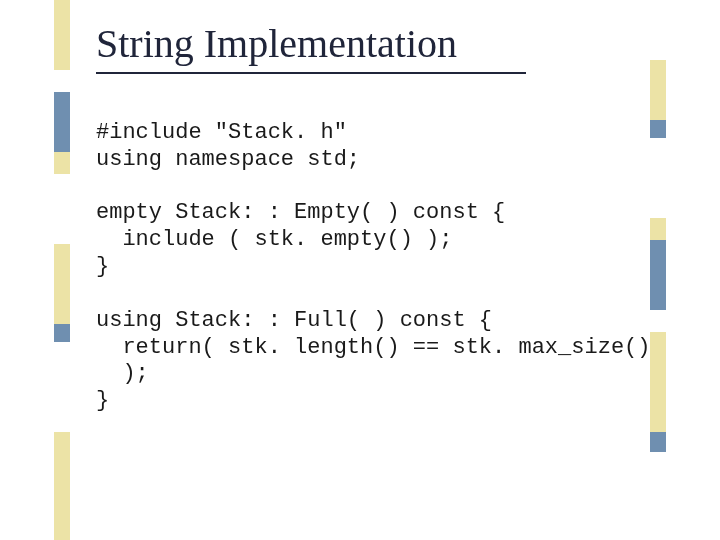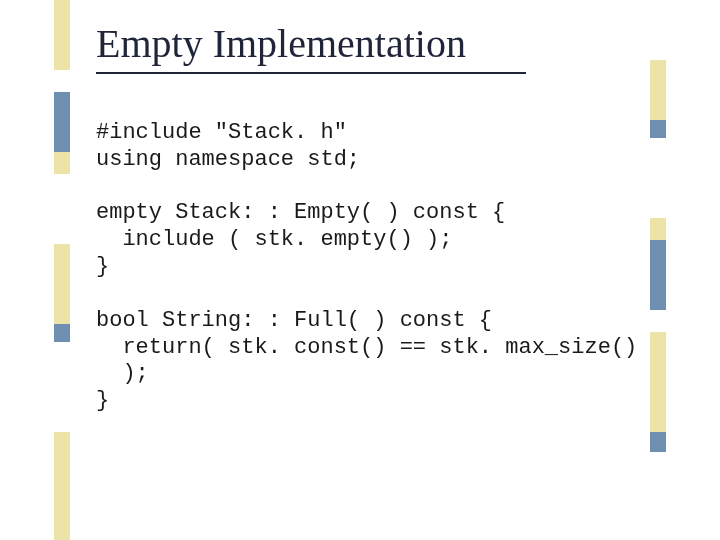--- a/index.html
+++ b/index.html
@@ -80,28 +80,28 @@
       <div class="bar" style="height: 18px; background: rgb(111, 143, 176);"></div>
       <div class="bar" style="height: 80px; background: rgb(255, 255, 255);"></div>
       <div class="bar" style="height: 22px; background: rgb(236, 227, 166);"></div>
       <div class="bar" style="height: 70px; background: rgb(111, 143, 176);"></div>
       <div class="bar" style="height: 22px; background: rgb(255, 255, 255);"></div>
       <div class="bar" style="height: 100px; background: rgb(236, 227, 166);"></div>
       <div class="bar" style="height: 20px; background: rgb(111, 143, 176);"></div>
       <div class="bar" style="height: 88px; background: rgb(255, 255, 255);"></div>
     </div>
 
-  <div class="title">Empty Implementation</div>
+  <div class="title">String Implementation</div>
   <div class="title-underline"></div>
 
   <div class="body"><span>#include "Stack. h"</span>
 <span>using namespace std;</span>
 <span></span>
 <span>empty Stack: : Empty( ) const {</span>
 <span>  include ( stk. empty() );</span>
 <span>}</span>
 <span></span>
-<span>bool String: : Full( ) const {</span>
-<span>  return( stk. const() == stk. max_size()</span>
+<span>using Stack: : Full( ) const {</span>
+<span>  return( stk. length() == stk. max_size()</span>
 <span>  );</span>
 <span>}</span></div>
 
 </div>
 
 </body></html>

